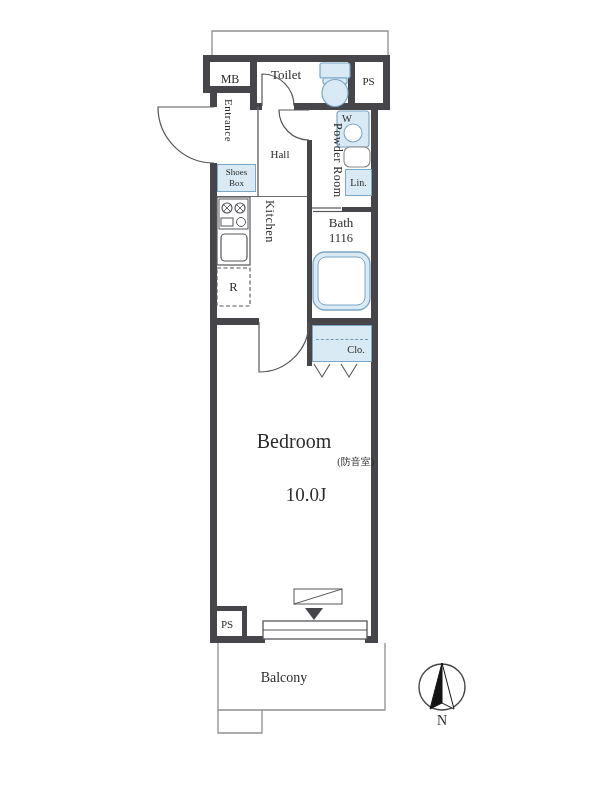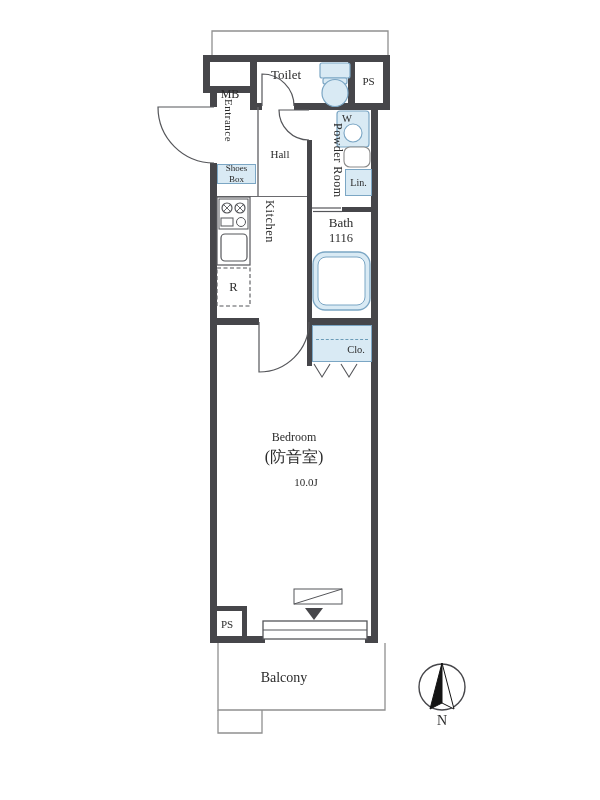--- a/index.html
+++ b/index.html
@@ -21,23 +21,23 @@
   }
   .nowrap { white-space:nowrap; }
   .bluebox {
     position:absolute; background:#d9eaf4; border:1px solid #7ba6c4;
     display:flex; align-items:center; justify-content:center;
     text-align:center; line-height:1.2; color:#2b2b2b;
   }
   .bluebox.clo { align-items:flex-end; justify-content:flex-end; padding:12px 6px 4px 0; }
   .pipe { position:absolute; left:3px; right:3px; top:13px; border-top:1.5px dashed #6b9cb8; }
   .bedroom-block { position:absolute; left:214px; top:430px; width:160px; text-align:center; }
-  .bedroom-block .name { font-size:12px; }
-  .bedroom-block .note { font-size:16px; margin-top:2px; }
-  .bedroom-block .size { font-size:11px; margin-top:8px; position:relative; left:12px; }
+  .bedroom-block .name { font-size:20px; }
+  .bedroom-block .note { font-size:10px; margin-top:2px;text-align:right; }
+  .bedroom-block .size { font-size:19px; margin-top:15px; position:relative; left:12px; }
 </style>
 </head>
 <body>
 
 <div class="plan">
 
   <svg width="600" height="800" viewBox="0 0 600 800">
 
     <g fill="none" stroke="#909090" stroke-width="1.3">
       <polyline points="212,57 212,31 388,31 388,57"></polyline>
@@ -129,29 +129,29 @@
       <polygon points="305,608 323,608 314,620" fill="#46464a" stroke="none"></polygon>
     </g>
 
     <g>
       <circle cx="442" cy="687" r="23" fill="none" stroke="#46464a" stroke-width="1.4"></circle>
       <polygon points="442,663 430,709 442,703" fill="#141414" stroke="#141414" stroke-width="1"></polygon>
       <polygon points="442,663 454,709 442,703" fill="#ffffff" stroke="#141414" stroke-width="1"></polygon>
     </g>
   </svg>
 
-  <div class="lbl" style="left:210px;top:77px;width:40px;height:36px;font-size:12px;">MB</div>
+  <div class="lbl" style="left:210px;top:62px;width:40px;height:36px;font-size:12px;">MB</div>
 
   <div class="lbl" style="left:257px;top:65px;width:58px;height:20px;font-size:13px;">Toilet</div>
 
   <div class="lbl" style="left:352px;top:70px;width:33px;height:22px;font-size:11px;">PS</div>
 
   <div class="vlbl nowrap" style="left:223px;top:99px;height:66px;font-size:11px;">Entrance</div>
 
-  <div class="bluebox" style="left:217px;top:164px;width:39px;height:20px;font-size:9px;">
+  <div class="bluebox" style="left:217px;top:164px;width:39px;height:28px;font-size:9px;">
     <span>Shoes Box</span>
   </div>
 
   <div class="lbl" style="left:254px;top:145px;width:52px;height:18px;font-size:11px;">Hall</div>
 
   <div class="vlbl" style="left:314px;top:123px;width:30px;height:80px;font-size:12px;">Powder Room</div>
 
   <div class="lbl" style="left:338px;top:112px;width:18px;height:14px;font-size:10.5px;">W</div>
 
   <div class="bluebox" style="left:345px;top:169px;width:27px;height:27px;font-size:10px;">

